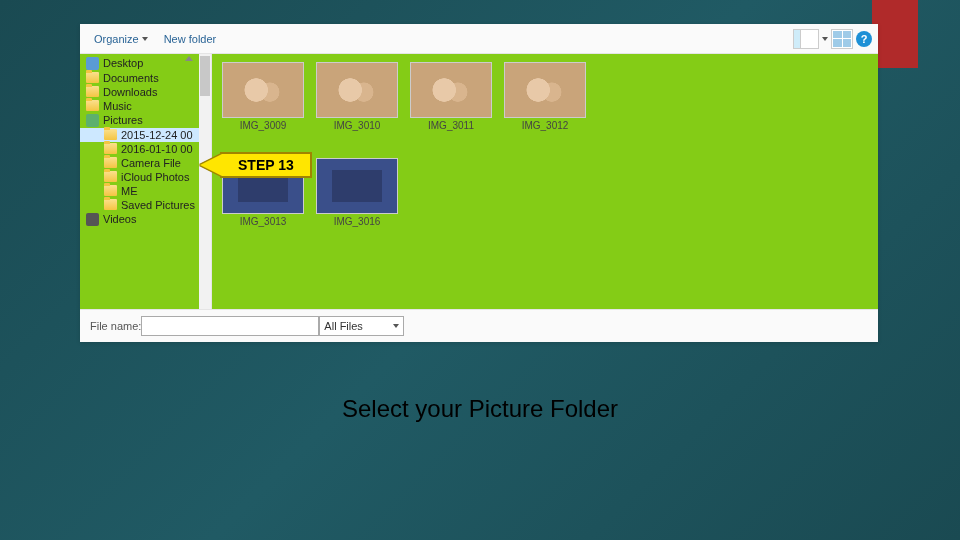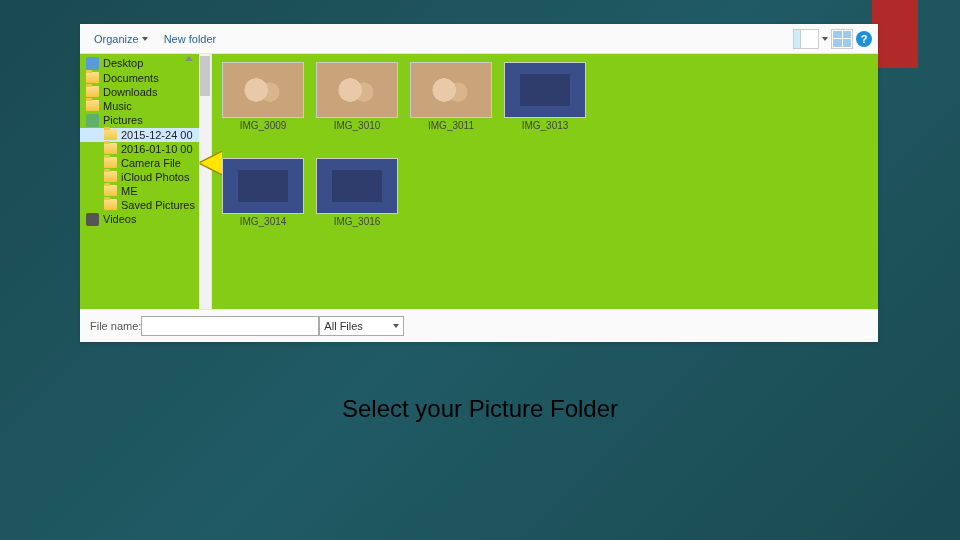--- a/index.html
+++ b/index.html
@@ -429,41 +429,42 @@
           </div>
           <div class="thumb-cell">
             <div class="thumb "></div>
             <div class="thumb-label">IMG_3010</div>
           </div>
           <div class="thumb-cell">
             <div class="thumb "></div>
             <div class="thumb-label">IMG_3011</div>
           </div>
           <div class="thumb-cell">
+            <div class="thumb "></div>
+            <div class="thumb-label">IMG_3012</div>
+          </div>
+          <div class="thumb-cell">
             <div class="thumb blue"></div>
             <div class="thumb-label">IMG_3013</div>
-          </div>
-          <div class="thumb-cell">
-            <div class="thumb blue"></div>
-            <div class="thumb-label">IMG_3014</div>
           </div>
           <div class="thumb-cell">
             <div class="thumb blue"></div>
             <div class="thumb-label">IMG_3016</div>
           </div>
         </div>
     </div>
   </div>
   <div class="footer">
     <span class="footer-label">File name:</span>
     <input class="filename-input" style="">
     <div class="filter-sel">
       <span>All Files</span>
       <span class="caret-down"></span>
     </div>
   </div>
 </div>
 
 <div class="callout">
   <div class="callout-arrow"></div>
+  <div class="callout-box">STEP 13</div>
 </div>
 
 <div class="slide-caption">Select your Picture Folder</div>
 
 </body></html>

